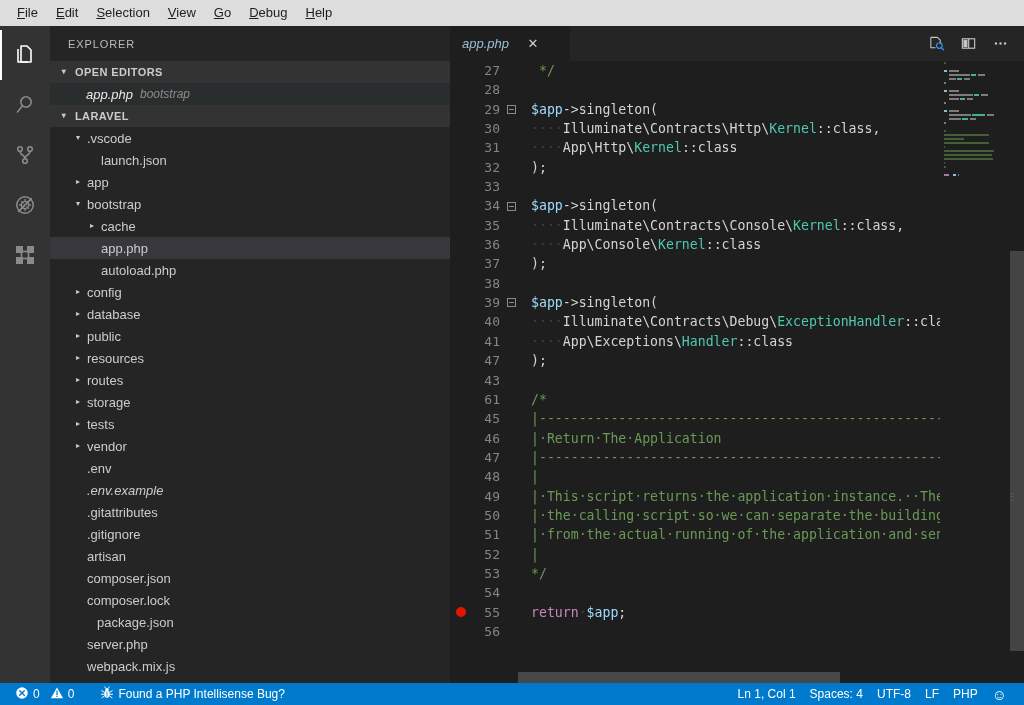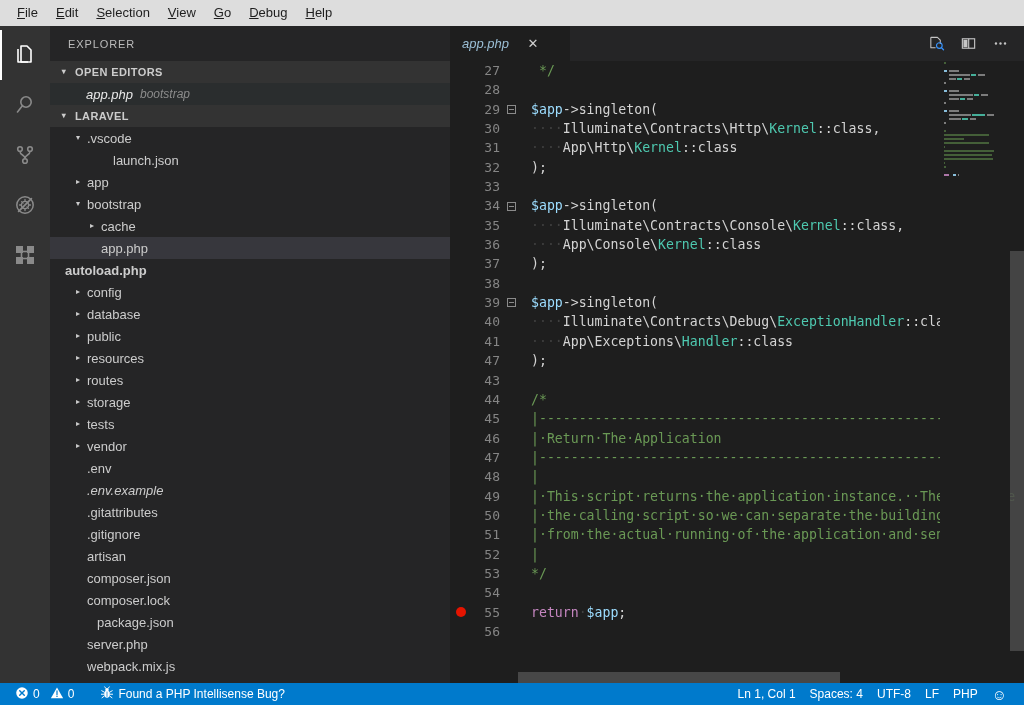--- a/index.html
+++ b/index.html
@@ -251,41 +251,41 @@
       <div class="section-header">
         <span class="tw">▾</span>
         <span>LARAVEL</span>
       </div>
 
       <div class="tree" id="file-tree">
           <div class="row" style="padding-left: 22px;">
             <span class="tw">▾</span>
             <span class="rlabel">.vscode</span>
           </div>
-          <div class="row" style="padding-left: 48px;">
+          <div class="row" style="padding-left: 36px;">
             <span class="tw empty">▸</span>
             <span class="rlabel">launch.json</span>
           </div>
           <div class="row" style="padding-left: 22px;">
             <span class="tw">▸</span>
             <span class="rlabel">app</span>
           </div>
           <div class="row" style="padding-left: 22px;">
             <span class="tw">▾</span>
             <span class="rlabel">bootstrap</span>
           </div>
           <div class="row" style="padding-left: 36px;">
             <span class="tw">▸</span>
             <span class="rlabel">cache</span>
           </div>
           <div class="row selected" style="padding-left: 36px;">
             <span class="tw empty">▸</span>
             <span class="rlabel">app.php</span>
           </div>
-          <div class="row" style=" font-weight: bold;">
+          <div class="row" style="padding-left: 36px;">
             <span class="tw empty">▸</span>
             <span class="rlabel">autoload.php</span>
           </div>
           <div class="row" style="padding-left: 22px;">
             <span class="tw">▸</span>
             <span class="rlabel">config</span>
           </div>
           <div class="row" style="padding-left: 22px;">
             <span class="tw">▸</span>
             <span class="rlabel">database</span>
@@ -404,21 +404,21 @@
             <div class="cline"><span class="gutter-bp"></span><span class="lnum">34</span><span class="fold"><span></span></span><span class="ctext"><span class="t-var">$app</span><span class="t-plain">-&gt;singleton(</span></span></div>
             <div class="cline"><span class="gutter-bp"></span><span class="lnum">35</span><span class="fold"></span><span class="ctext"><span class="ws">····</span><span class="t-plain">Illuminate\Contracts\Console\</span><span class="t-type">Kernel</span><span class="t-plain">::class,</span></span></div>
             <div class="cline"><span class="gutter-bp"></span><span class="lnum">36</span><span class="fold"></span><span class="ctext"><span class="ws">····</span><span class="t-plain">App\Console\</span><span class="t-type">Kernel</span><span class="t-plain">::class</span></span></div>
             <div class="cline"><span class="gutter-bp"></span><span class="lnum">37</span><span class="fold"></span><span class="ctext"><span class="t-plain">);</span></span></div>
             <div class="cline"><span class="gutter-bp"></span><span class="lnum">38</span><span class="fold"></span><span class="ctext"></span></div>
             <div class="cline"><span class="gutter-bp"></span><span class="lnum">39</span><span class="fold"><span></span></span><span class="ctext"><span class="t-var">$app</span><span class="t-plain">-&gt;singleton(</span></span></div>
             <div class="cline"><span class="gutter-bp"></span><span class="lnum">40</span><span class="fold"></span><span class="ctext"><span class="ws">····</span><span class="t-plain">Illuminate\Contracts\Debug\</span><span class="t-type">ExceptionHandler</span><span class="t-plain">::class,</span></span></div>
             <div class="cline"><span class="gutter-bp"></span><span class="lnum">41</span><span class="fold"></span><span class="ctext"><span class="ws">····</span><span class="t-plain">App\Exceptions\</span><span class="t-type">Handler</span><span class="t-plain">::class</span></span></div>
             <div class="cline"><span class="gutter-bp"></span><span class="lnum">47</span><span class="fold"></span><span class="ctext"><span class="t-plain">);</span></span></div>
             <div class="cline"><span class="gutter-bp"></span><span class="lnum">43</span><span class="fold"></span><span class="ctext"></span></div>
-            <div class="cline"><span class="gutter-bp"></span><span class="lnum">44</span><span class="fold"></span><span class="ctext"><span class="t-com">/*</span></span></div>
+            <div class="cline"><span class="gutter-bp"></span><span class="lnum">61</span><span class="fold"></span><span class="ctext"><span class="t-com">/*</span></span></div>
             <div class="cline"><span class="gutter-bp"></span><span class="lnum">45</span><span class="fold"></span><span class="ctext"><span class="t-com">|------------------------------------------------------</span></span></div>
             <div class="cline"><span class="gutter-bp"></span><span class="lnum">46</span><span class="fold"></span><span class="ctext"><span class="t-com">|·Return·The·Application</span></span></div>
             <div class="cline"><span class="gutter-bp"></span><span class="lnum">47</span><span class="fold"></span><span class="ctext"><span class="t-com">|------------------------------------------------------</span></span></div>
             <div class="cline"><span class="gutter-bp"></span><span class="lnum">48</span><span class="fold"></span><span class="ctext"><span class="t-com">|</span></span></div>
             <div class="cline"><span class="gutter-bp"></span><span class="lnum">49</span><span class="fold"></span><span class="ctext"><span class="t-com">|·This·script·returns·the·application·instance.··The·instance</span></span></div>
             <div class="cline"><span class="gutter-bp"></span><span class="lnum">50</span><span class="fold"></span><span class="ctext"><span class="t-com">|·the·calling·script·so·we·can·separate·the·building·of·the</span></span></div>
             <div class="cline"><span class="gutter-bp"></span><span class="lnum">51</span><span class="fold"></span><span class="ctext"><span class="t-com">|·from·the·actual·running·of·the·application·and·sending·the</span></span></div>
             <div class="cline"><span class="gutter-bp"></span><span class="lnum">52</span><span class="fold"></span><span class="ctext"><span class="t-com">|</span></span></div>
             <div class="cline"><span class="gutter-bp"></span><span class="lnum">53</span><span class="fold"></span><span class="ctext"><span class="t-com">*/</span></span></div>
             <div class="cline"><span class="gutter-bp"></span><span class="lnum">54</span><span class="fold"></span><span class="ctext"></span></div>

